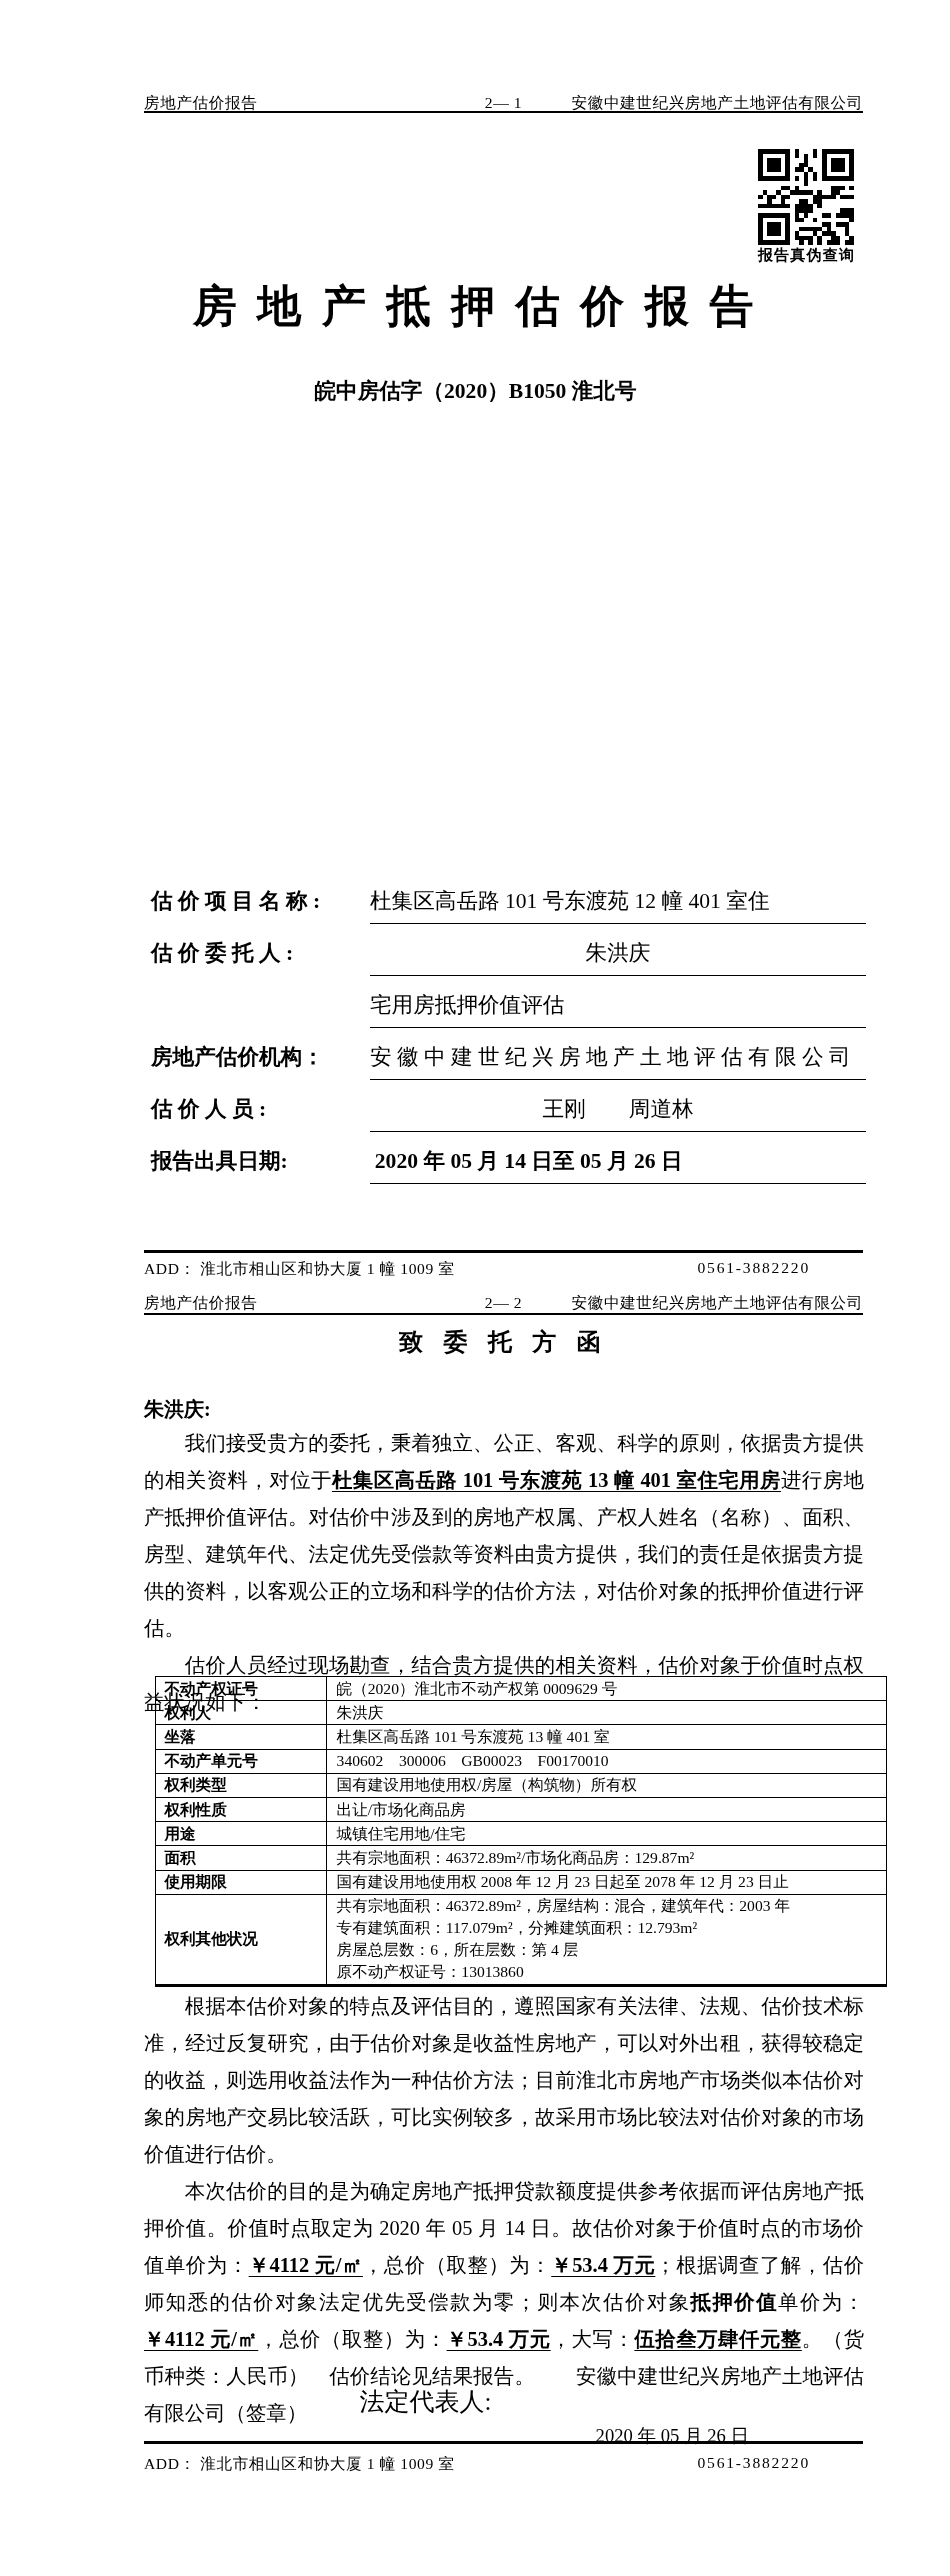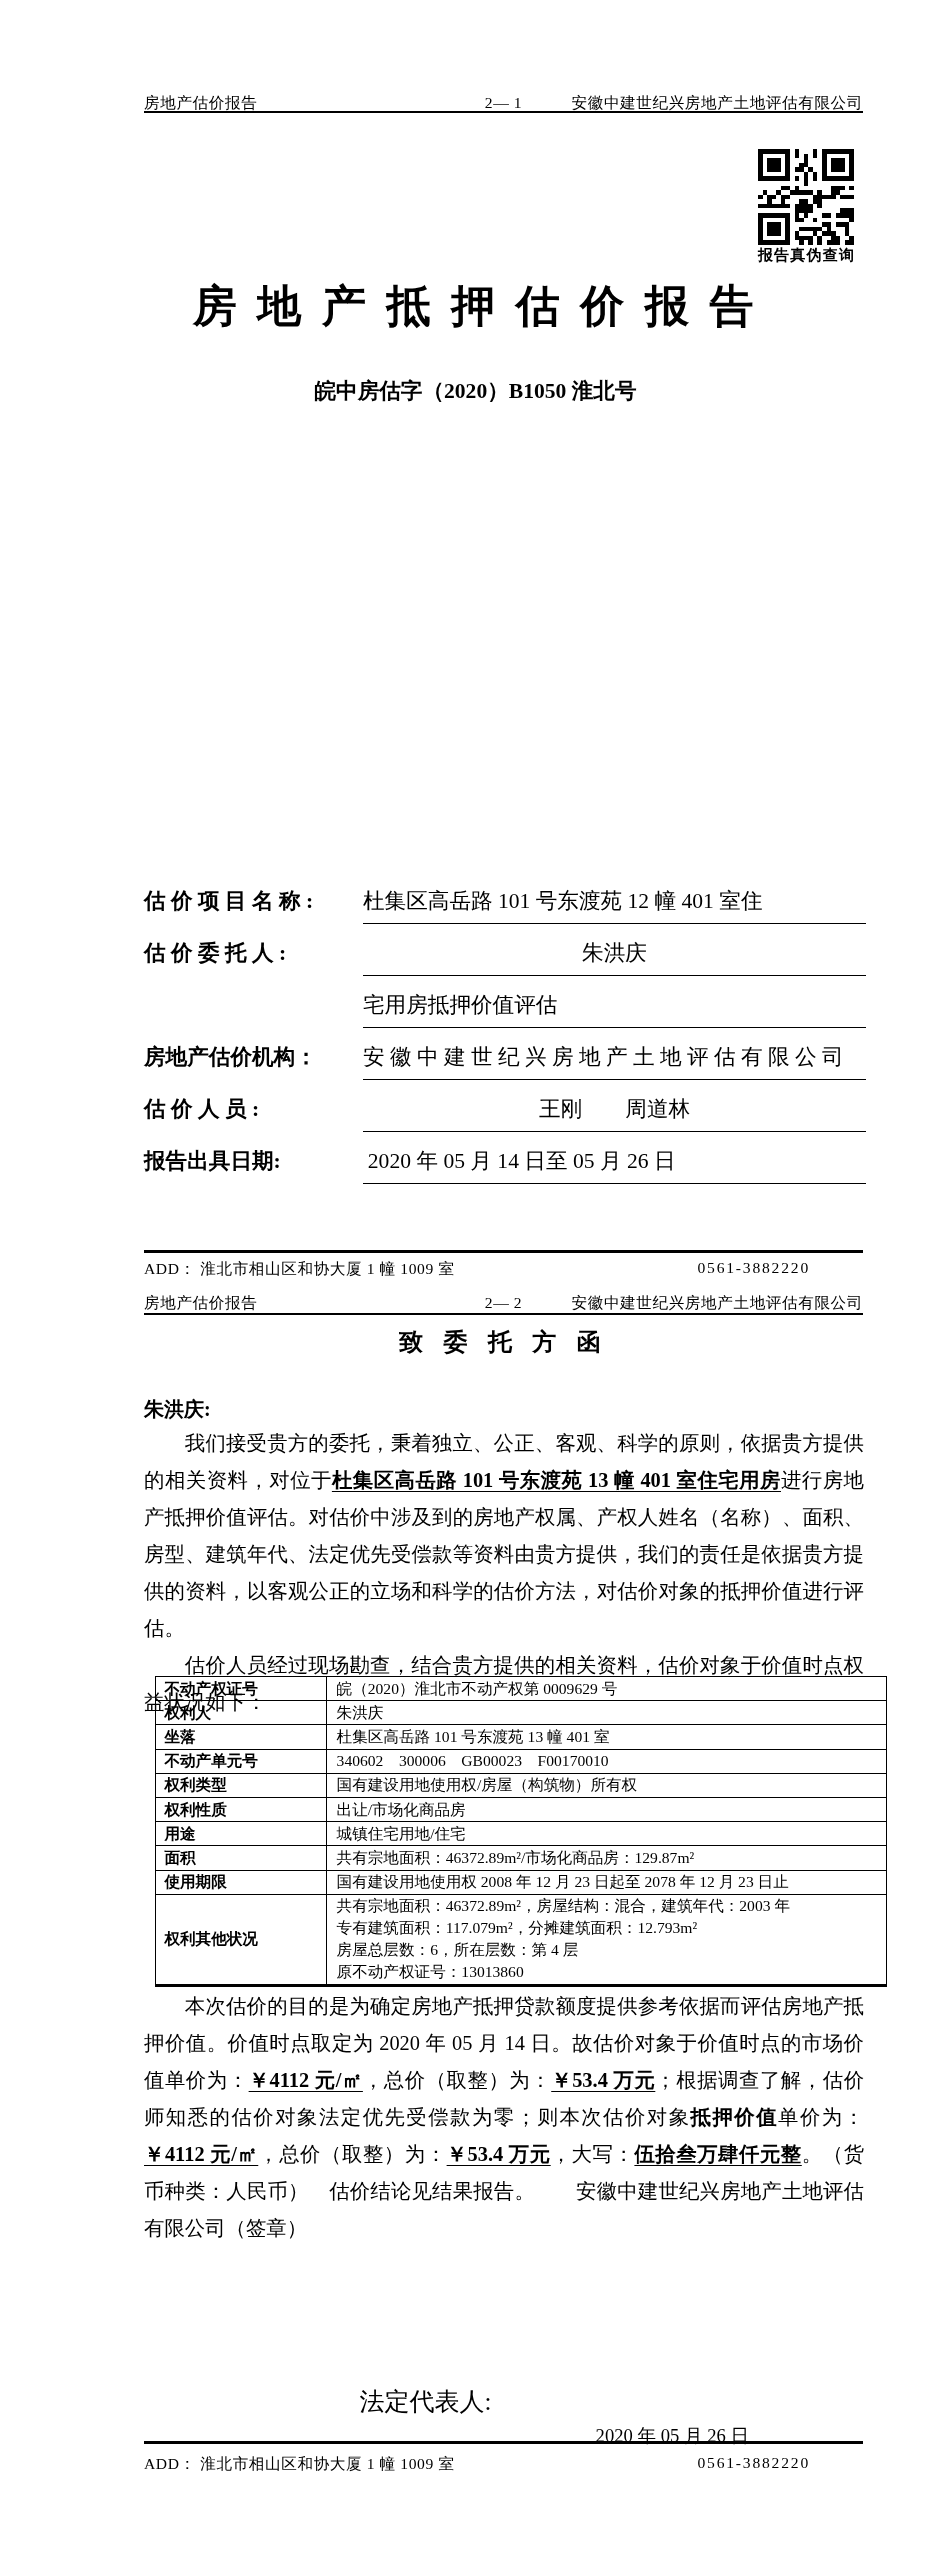--- a/index.html
+++ b/index.html
@@ -30,21 +30,21 @@
     font-weight:bold;font-size:15px;letter-spacing:1.2px;}
   
   .doc-title{left:0;top:277px;width:951px;text-align:center;
     font-size:44px;font-weight:bold;letter-spacing:4.8px;white-space:pre;}
   .doc-number{left:0;top:376px;width:951px;text-align:center;
     font-size:21.6px;font-weight:bold;}
   
   #fields{left:144px;top:882px;width:722px;}
   .frow{display:flex;height:52px;align-items:flex-start;}
   .flabel{flex:0 0 219px;font-size:21.6px;font-weight:bold;white-space:pre;
-    padding-top:3.6px;}
+    padding-top:3.6px;margin-left:7px;}
   .fvalue{flex:1;font-size:21.6px;border-bottom:1.8px solid #000;
     padding:3.6px 0 8.4px 0;white-space:pre;}
   .fvalue.center{text-align:center;}
   .fvalue.spread{letter-spacing:5.4px;}
   
   .letter-title{left:144px;top:1326px;width:719px;text-align:center;
     font-size:24px;font-weight:bold;white-space:pre;letter-spacing:7.2px;}
   .salutation{left:144px;top:1396px;font-size:20px;font-weight:bold;}
   .body-block{left:144px;width:720px;font-size:20.4px;line-height:37px;
     text-align:justify;}
@@ -318,21 +318,21 @@
   <div class="frow">
     <span class="flabel">房地产估价机构：</span>
     <span class="fvalue spread">安徽中建世纪兴房地产土地评估有限公司</span>
   </div>
   <div class="frow">
     <span class="flabel">估 价 人 员 :</span>
     <span class="fvalue center">王刚　　周道林</span>
   </div>
   <div class="frow">
     <span class="flabel">报告出具日期:</span>
-    <span class="fvalue" style="padding-left:4.8px;">2020 年 05 月 14 日至 05 月 26 日</span>
+    <span class="fvalue" style="padding-left:4.8px;font-weight:bold;">2020 年 05 月 14 日至 05 月 26 日</span>
   </div>
 </div>
 
 <div class="abs rule" style="top:1250px;height:3px;"></div>
 <div class="abs runfoot" style="top:1259px;">
   <span>ADD： 淮北市相山区和协大厦 1 幢 1009 室</span>
   <span class="phone">0561-3882220</span>
 </div>
 
 <div class="abs runhead" style="top:1293px;">
@@ -389,20 +389,21 @@
         <td class="tv">国有建设用地使用权 2008 年 12 月 23 日起至 2078 年 12 月 23 日止</td>
       </tr>
       <tr>
         <td class="tl">权利其他状况</td>
         <td class="tv">共有宗地面积：46372.89m²，房屋结构：混合，建筑年代：2003 年<br>专有建筑面积：117.079m²，分摊建筑面积：12.793m²<br>房屋总层数：6，所在层数：第 4 层<br>原不动产权证号：13013860</td>
       </tr>
     </tbody>
 </table>
 
 <div class="abs body-block" id="body2">
+    <p><span>根据本估价对象的特点及评估目的，遵照国家有关法律、法规、估价技术标准，经过反复研究，由于估价对象是收益性房地产，可以对外出租，获得较稳定的收益，则选用收益法作为一种估价方法；目前淮北市房地产市场类似本估价对象的房地产交易比较活跃，可比实例较多，故采用市场比较法对估价对象的市场价值进行估价。</span></p>
     <p><span>本次估价的目的是为确定房地产抵押贷款额度提供参考依据而评估房地产抵押价值。价值时点取定为 2020 年 05 月 14 日。故估价对象于价值时点的市场价值单价为：</span><span class="seg-b seg-u">￥4112 元/㎡</span><span>，总价（取整）为：</span><span class="seg-b seg-u">￥53.4 万元</span><span>；根据调查了解，估价师知悉的估价对象法定优先受偿款为零；则本次估价对象</span><span class="seg-b">抵押价值</span><span>单价为：</span><span class="seg-b seg-u">￥4112 元/㎡</span><span>，总价（取整）为：</span><span class="seg-b seg-u">￥53.4 万元</span><span>，大写：</span><span class="seg-b seg-u">伍拾叁万肆仟元整</span><span>。（货币种类：人民币）　估价结论见结果报告。　　安徽中建世纪兴房地产土地评估有限公司（签章）</span></p>
   </div>
 
 <div class="abs legal-rep">法定代表人:</div>
 <div class="abs sign-date">2020 年 05 月 26 日</div>
 
 <div class="abs rule" style="top:2441px;height:3px;"></div>
 <div class="abs runfoot" style="top:2454px;">
   <span>ADD： 淮北市相山区和协大厦 1 幢 1009 室</span>
   <span class="phone">0561-3882220</span>

